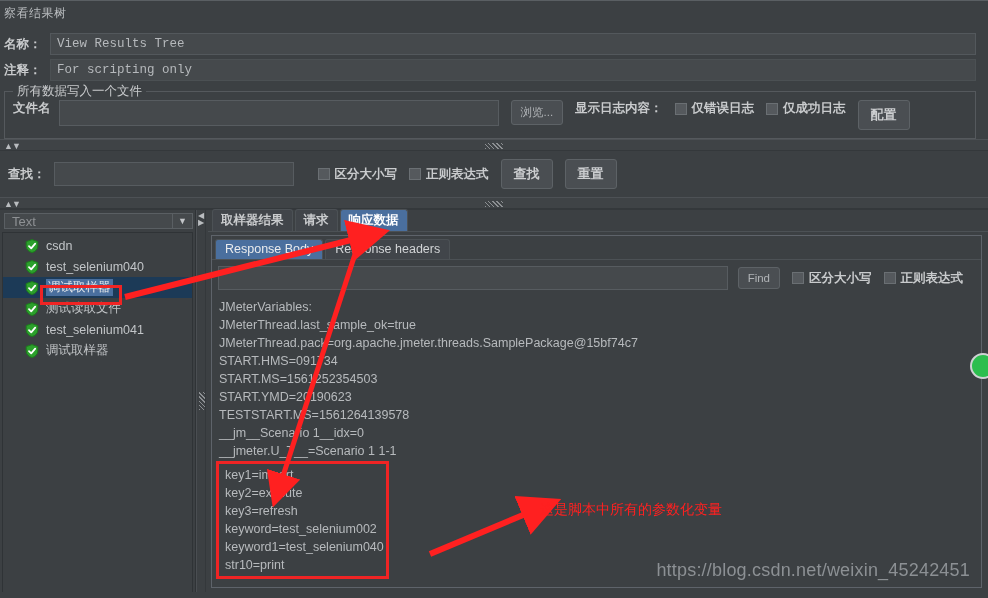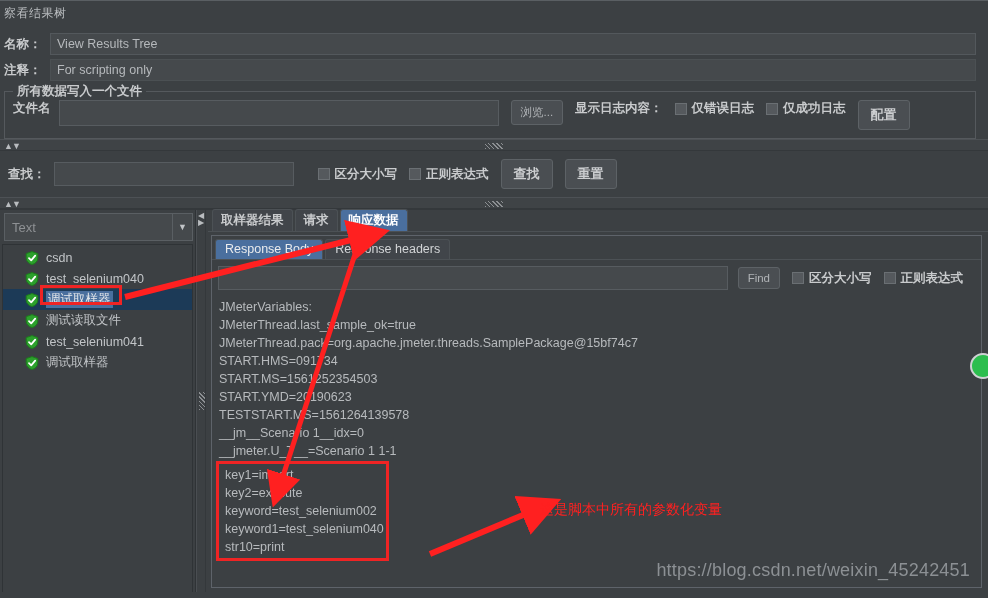--- a/index.html
+++ b/index.html
@@ -48,42 +48,42 @@
   .field-input {
     flex: 1;
     height: 22px;
     background: #45494c;
     border: 1px solid #53585c;
     color: #b6b9bc;
     font-size: 12.5px;
     padding: 2px 6px;
     line-height: 18px;
     outline: none;
-    font-family: Liberation Sans, sans-serif;
+    font-family: Liberation Mono, monospace;
   }
   .field-input.flat {
     background: #45494c;
     border: 1px solid #4b5053;
   }
 
   
   .groupbox {
     position: relative;
     margin: 8px 12px 0 4px;
     border: 1px solid #55595d;
     padding: 8px 8px 8px 8px;
     height: 48px;
   }
   .groupbox-title {
     position: absolute;
     top: -9px; left: 8px;
     background: #3c4043;
     padding: 0 4px;
     font-size: 12.5px;
-    font-weight: bold;
+    font-weight: normal;
     color: #c9cbcd;
     white-space: nowrap;
   }
   .gb-inner {
     display: flex;
     align-items: flex-start;
     height: 30px;
     gap: 0;
   }
   .gb-label {
@@ -200,21 +200,21 @@
     display: flex;
     flex-direction: column;
     background: #3c4043;
     border-right: 1px solid #2f3336;
   }
   .combo-row {
     padding: 3px 2px 3px 4px;
   }
   .combo {
     position: relative;
-    height: 28px;
+    height: 16px;
     background: #45494c;
     border: 1px solid #5a5f63;
     display: flex;
     align-items: center;
     padding-left: 7px;
     font-size: 13px;
     color: #8e9194;
   }
   .combo .arrow-box {
     position: absolute;
@@ -603,20 +603,21 @@
               <div class="resp-line">START.MS=1561252354503</div>
               <div class="resp-line">START.YMD=20190623</div>
               <div class="resp-line">TESTSTART.MS=1561264139578</div>
               <div class="resp-line">__jm__Scenario 1__idx=0</div>
               <div class="resp-line">__jmeter.U_T__=Scenario 1 1-1</div>
             </div>
           <div class="boxed-block">
             <div id="resp-highlighted">
                 <div class="resp-line">key1=import</div>
                 <div class="resp-line">key2=execute</div>
+                <div class="resp-line">key3=refresh</div>
                 <div class="resp-line">keyword=test_selenium002</div>
                 <div class="resp-line">keyword1=test_selenium040</div>
                 <div class="resp-line">str10=print</div>
               </div>
           </div>
         </div>
       </div>
     </div>
   </div>
 

